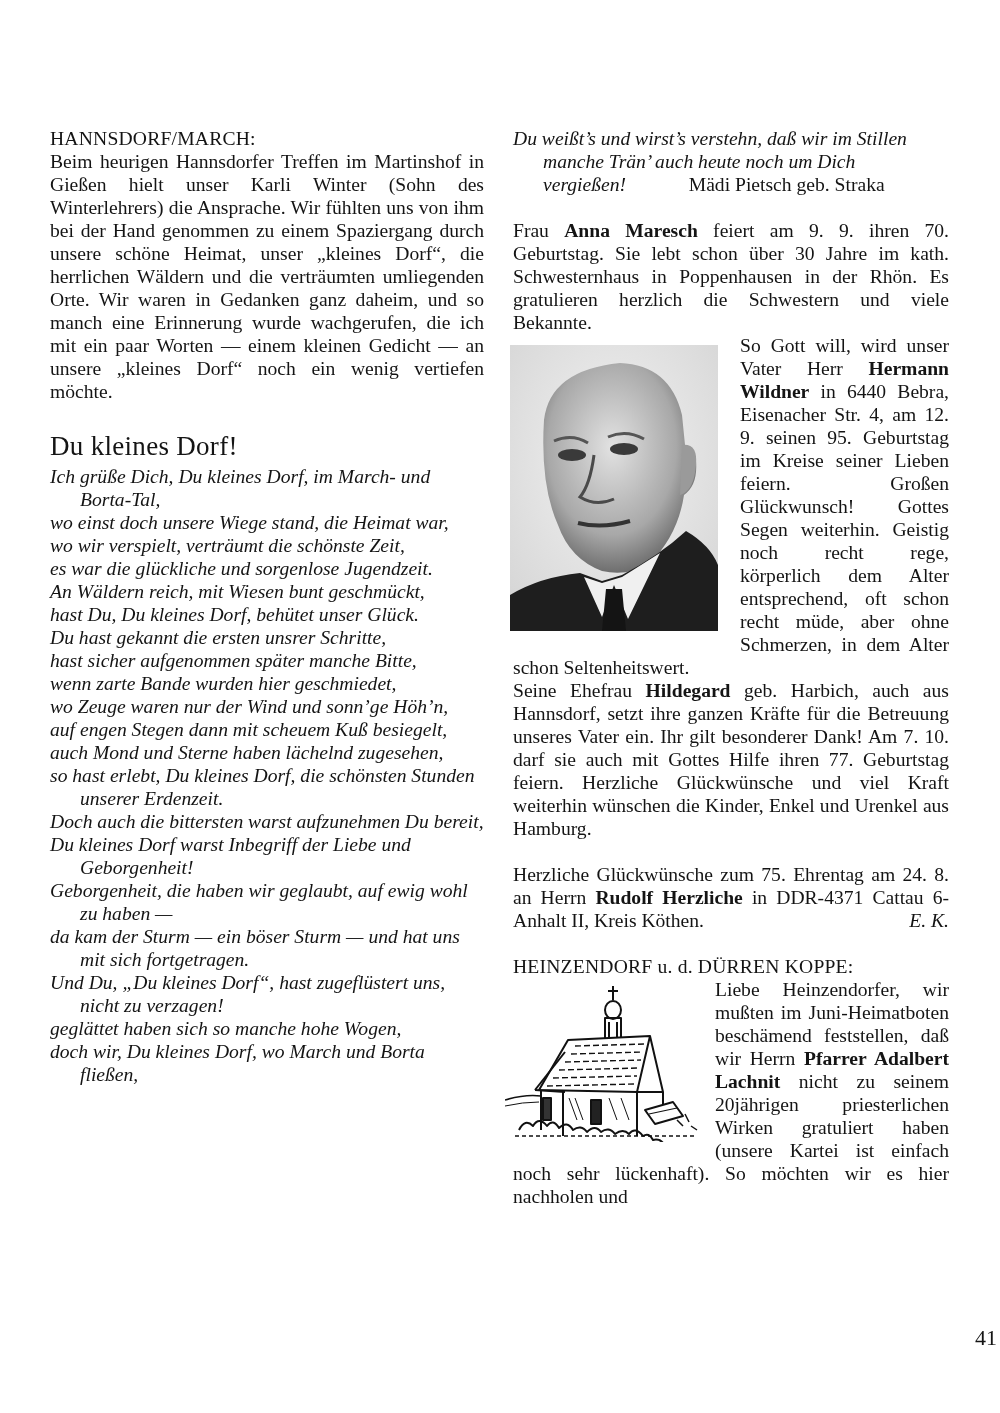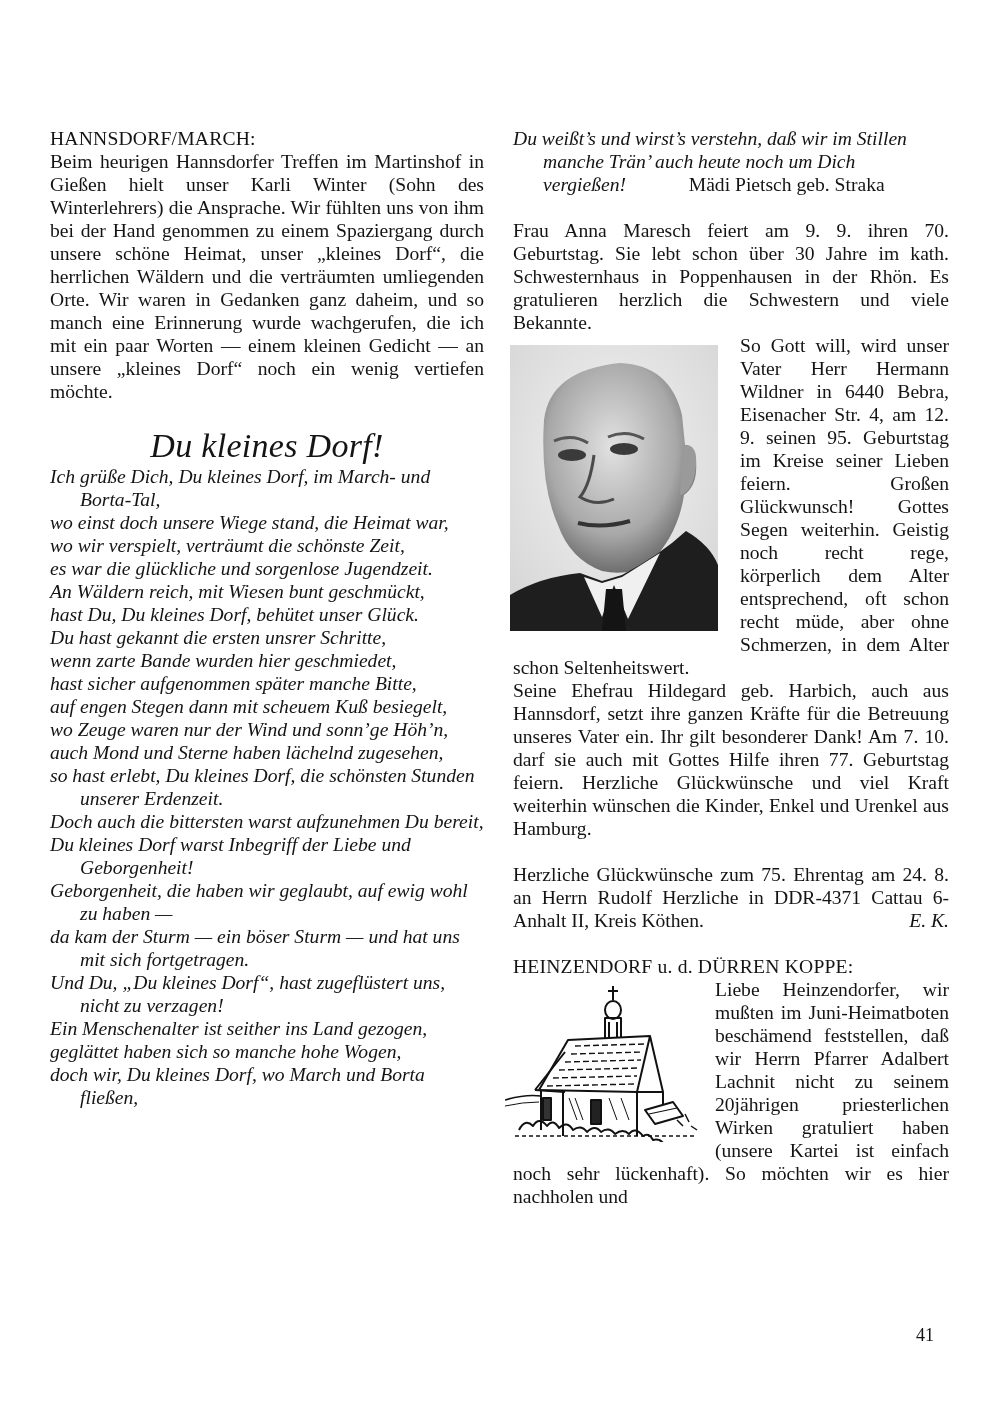--- a/index.html
+++ b/index.html
@@ -11,72 +11,71 @@
   .col { position: absolute; font-size: 19.6px; line-height: 23px; }
   .left { left: 50px; top: 127px; width: 434px; }
   .right { left: 513px; top: 127px; width: 436px; }
   .just { text-align: justify; text-align-last: left; }
   h2.head {
     margin: 0; font-size: 19.6px; line-height: 23px; font-weight: normal;
     letter-spacing: 0.2px;
   }
   p { margin: 0; }
   .poem-title {
-    text-align: center; font-style: italic; font-size: 34px; line-height: 30px;
+    font-size: 27px; line-height: 30px;
     margin: 28px 0 4px 0; letter-spacing: 0.3px;
   }
   .poem { font-style: italic; }
   .poem .line { padding-left: 30px; text-indent: -30px; }
-  .bold { font-weight: normal; }
+  .bold { font-weight: bold; }
   .sig { font-style: normal; margin-left: 48px; }
   .gap { height: 23px; }
   .photo-wrap {
     float: left; width: 210px; height: 288px; margin: 11px 20px 4px -3px;
     position: relative;
   }
   .photo { width: 208px; height: 286px; display: block; }
   .chapel-wrap {
     float: left; width: 200px; height: 162px; margin: 2px 10px 0 -8px;
   }
   .chapel { width: 200px; height: 162px; display: block; }
   .ek { float: right; font-style: italic; }
   .page-number {
-    position: absolute; left: 916px; top: 1325px; font-size: 18px;
+    position: absolute; left: 975px; top: 1325px; font-size: 22px;
     font-family: "Liberation Serif", serif;
   }
 </style>
 </head>
 <body>
 
 <div class="col left">
   <h2 class="head">HANNSDORF/MARCH:</h2>
   <p class="just">Beim heurigen Hannsdorfer Treffen im Martinshof in Gießen hielt unser Karli Winter (Sohn des Winterlehrers) die Ansprache. Wir fühlten uns von ihm bei der Hand genommen zu einem Spaziergang durch unsere schöne Heimat, unser „kleines Dorf“, die herrlichen Wäldern und die verträumten umliegenden Orte. Wir waren in Gedanken ganz daheim, und so manch eine Erinnerung wurde wachgerufen, die ich mit ein paar Worten — einem kleinen Gedicht — an unsere „kleines Dorf“ noch ein wenig vertiefen möchte.</p>
 
   <div class="poem-title">Du kleines Dorf!</div>
 
   <div class="poem">
     <div class="line">Ich grüße Dich, Du kleines Dorf, im March- und Borta-Tal,</div>
     <div class="line">wo einst doch unsere Wiege stand, die Heimat war,</div>
     <div class="line">wo wir verspielt, verträumt die schönste Zeit,</div>
     <div class="line">es war die glückliche und sorgenlose Jugendzeit.</div>
     <div class="line">An Wäldern reich, mit Wiesen bunt geschmückt,</div>
     <div class="line">hast Du, Du kleines Dorf, behütet unser Glück.</div>
     <div class="line">Du hast gekannt die ersten unsrer Schritte,</div>
+    <div class="line">hast sicher aufgenommen später manche Bitte,</div>
     <div class="line">wenn zarte Bande wurden hier geschmiedet,</div>
-    <div class="line">hast sicher aufgenommen später manche Bitte,</div>
+    <div class="line">wo Zeuge waren nur der Wind und sonn’ge Höh’n,</div>
     <div class="line">auf engen Stegen dann mit scheuem Kuß besiegelt,</div>
-    <div class="line">wo Zeuge waren nur der Wind und sonn’ge Höh’n,</div>
     <div class="line">auch Mond und Sterne haben lächelnd zugesehen,</div>
     <div class="line">so hast erlebt, Du kleines Dorf, die schönsten Stunden unserer Erdenzeit.</div>
     <div class="line">Doch auch die bittersten warst aufzunehmen Du bereit,</div>
     <div class="line">Du kleines Dorf warst Inbegriff der Liebe und Geborgenheit!</div>
     <div class="line">Geborgenheit, die haben wir geglaubt, auf ewig wohl zu haben —</div>
     <div class="line">da kam der Sturm — ein böser Sturm — und hat uns mit sich fortgetragen.</div>
     <div class="line">Und Du, „Du kleines Dorf“, hast zugeflüstert uns, nicht zu verzagen!</div>
-    <div class="line">Ein Menschenalter ist seither ins Land gezogen,</div>
     <div class="line">geglättet haben sich so manche hohe Wogen,</div>
     <div class="line">doch wir, Du kleines Dorf, wo March und Borta fließen,</div>
   </div>
 </div>
 
 <div class="col right">
   <div class="poem">
     <div class="line">
       <span>Du weißt’s und wirst’s verstehn, daß wir im Stillen manche Trän’ auch heute noch um Dich vergießen!</span>&nbsp;&nbsp;&nbsp;<span class="sig">Mädi Pietsch geb. Straka</span>
     </div>

